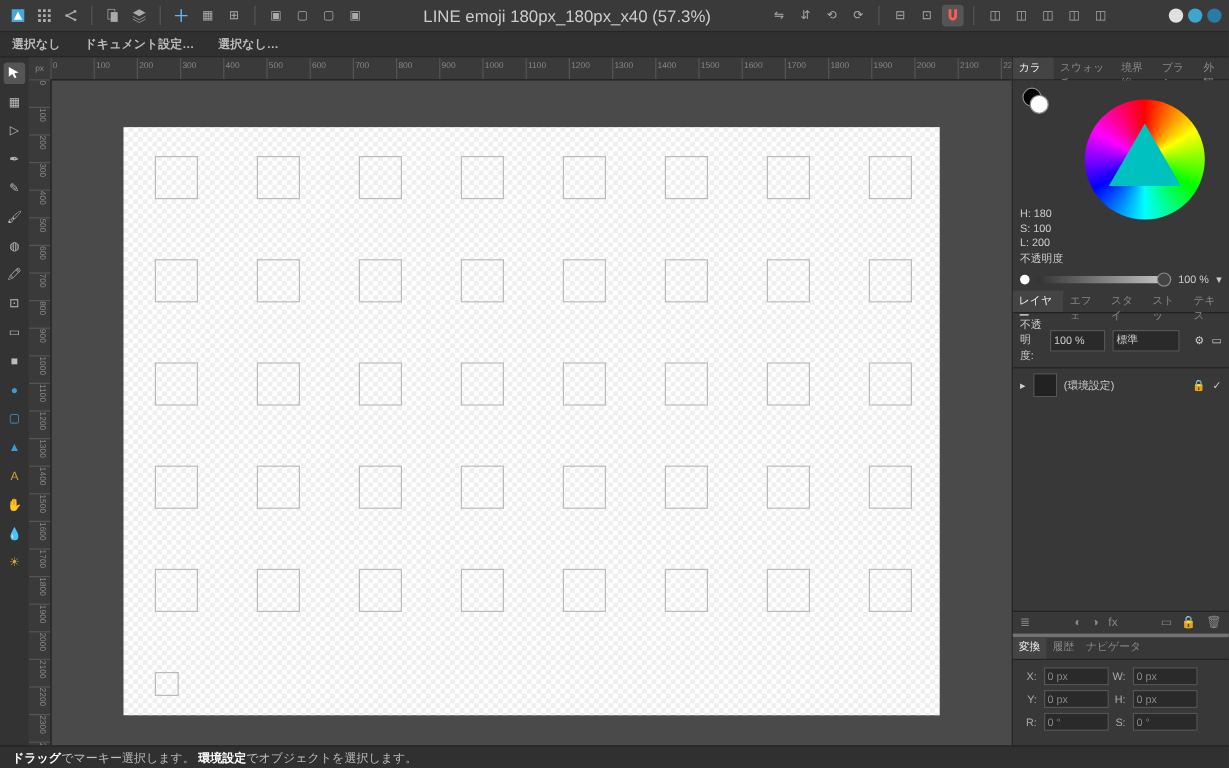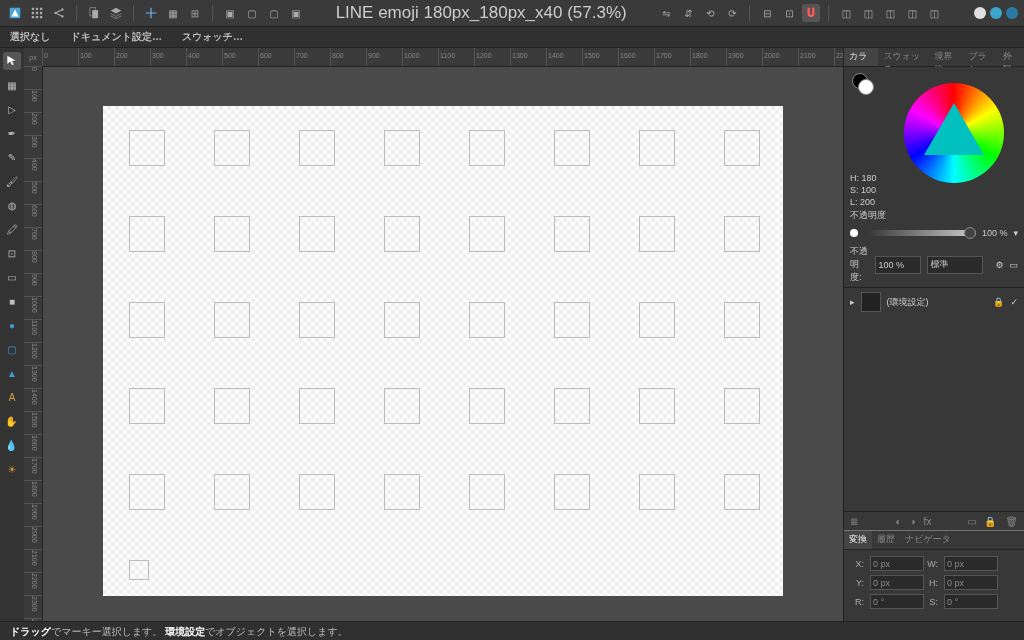--- a/index.html
+++ b/index.html
@@ -1,20 +1,20 @@
 <!DOCTYPE html>
 <html><head>
 <meta charset="utf-8">
 <style>
 html,body{margin:0;padding:0;width:1024px;height:640px;overflow:hidden;background:#333;font-family:"Hiragino Kaku Gothic Pro","Meiryo",sans-serif;font-size:10px;color:#ccc;}
 .toolbar{height:26px;background:#3a3a3a;display:flex;align-items:center;gap:4px;padding:0 6px;border-bottom:1px solid #222;}
 .tb-icon{width:18px;height:18px;display:flex;align-items:center;justify-content:center;color:#aaa;border-radius:3px;}
 .tb-icon.active{background:#555;}
 .tb-sep{width:1px;height:16px;background:#555;margin:0 4px;}
-.doc-title{flex:0 0 auto;margin:0 auto;font-size:17px;color:#ccc;}
+.doc-title{flex:0 0 auto;margin:0 auto;font-size:14px;color:#ccc;}
 .context-bar{height:20px;background:#303030;display:flex;align-items:center;gap:20px;padding:0 10px;font-size:10px;color:#bbb;border-bottom:1px solid #222;}
 .context-item{cursor:default;font-weight:bold;}
 .main{display:flex;height:573px;}
 .tool-strip{width:24px;background:#333;display:flex;flex-direction:column;align-items:center;padding-top:4px;gap:6px;}
 .tool{width:18px;height:18px;display:flex;align-items:center;justify-content:center;color:#bbb;position:relative;}
 .tool.sel{background:#555;border-radius:3px;}
 .tool::after{content:"";position:absolute;bottom:1px;right:1px;width:0;height:0;}
 .canvas-area{flex:1;position:relative;background:#4a4a4a;overflow:hidden;}
 .ruler-h{position:absolute;top:0;left:18px;right:0;height:18px;background:#3a3a3a;border-bottom:1px solid #222;display:flex;overflow:hidden;}
 .ruler-h div{width:34px;flex:0 0 34px;font-size:7px;color:#888;text-align:left;border-left:1px solid #555;padding-left:1px;line-height:16px;}
@@ -42,21 +42,21 @@
 .opacity-row{position:absolute;bottom:4px;left:6px;right:6px;font-size:9px;display:flex;align-items:center;gap:6px;}
 .opacity-row .slider{flex:1;height:6px;background:linear-gradient(to right,#333,#ccc);border-radius:3px;position:relative;}
 .opacity-row .slider::after{content:"";position:absolute;right:0;top:-3px;width:10px;height:10px;border:1px solid #888;border-radius:50%;background:#444;}
 .layer-panel{flex:1;display:flex;flex-direction:column;font-size:9px;}
 .layer-header{display:flex;align-items:center;gap:6px;padding:3px 6px;border-bottom:1px solid #222;}
 .layer-header select,.layer-header input{background:#2a2a2a;border:1px solid #555;color:#ccc;font-size:9px;height:14px;}
 .layer-row{display:flex;align-items:center;padding:4px 6px;gap:6px;}
 .layer-thumb{width:18px;height:18px;background:#222;border:1px solid #555;}
 .spacer{flex:1;}
 .bottom-tools{height:18px;border-top:1px solid #222;display:flex;align-items:center;gap:8px;padding:0 6px;font-size:10px;color:#888;}
-.transform-panel{height:90px;border-top:1px solid #737373;}
+.transform-panel{height:90px;border-top:3px solid #737373;}
 .transform-body{padding:6px;display:grid;grid-template-columns:14px 48px 14px 48px;gap:4px 6px;font-size:9px;align-items:center;}
 .transform-body input{width:100%;background:#2a2a2a;border:1px solid #555;color:#888;font-size:9px;height:13px;padding:0 2px;}
 .transform-body .tb-label{text-align:right;color:#aaa;}
 .status-bar{height:20px;background:#303030;border-top:1px solid #222;display:flex;align-items:center;padding:0 10px;font-size:10px;color:#bbb;}
 .status-bar b{color:#fff;font-weight:bold;}
 svg{width:14px;height:14px;}
 .dot-row{display:flex;gap:4px;margin-left:auto;}
 .dot{width:12px;height:12px;border-radius:50%;background:#666;}
 .dot.c1{background:#e0e0e0;}
 .dot.c2{background:#3da6cc;}
@@ -134,21 +134,21 @@
   <div class="dot-row">
     <div class="dot c1"></div>
     <div class="dot c2"></div>
     <div class="dot c3"></div>
   </div>
 </div>
 
 <div class="context-bar">
   <span class="context-item">選択なし</span>
   <span class="context-item">ドキュメント設定…</span>
-  <span class="context-item">スウォッチ…</span>
+  <span class="context-item">選択なし…</span>
 </div>
 
 <div class="main">
   <div class="tool-strip">
     <div class="tool sel">
         <svg viewBox="0 0 24 24">
           <path fill="#fff" d="M4 3l14 8-6 1 3 6-3 1-3-6-5 4z"></path>
         </svg>
       </div>
     <div class="tool">▦</div>
@@ -293,20 +293,27 @@
       </div>
       <div class="opacity-label">不透明度</div>
       <div class="opacity-row">
         <span style="width:8px;height:8px;border-radius:50%;background:#fff;display:inline-block;"></span>
         <div class="slider"></div>
         <span>100 %</span>
         <span>▾</span>
       </div>
     </div>
 
+    <div class="panel-tabs" id="layer-tabs">
+        <span class="active">レイヤー</span>
+        <span>エフェ</span>
+        <span>スタイ</span>
+        <span>ストッ</span>
+        <span>テキス</span>
+      </div>
     <div class="layer-panel">
       <div class="layer-header">
         <span>不透明度:</span>
         <input style="width: 40px;" value="100 %">
         <input style="width: 50px;" value="標準">
         <span class="spacer"></span>
         <span>⚙</span>
         <span>▭</span>
       </div>
       <div class="layer-row">

